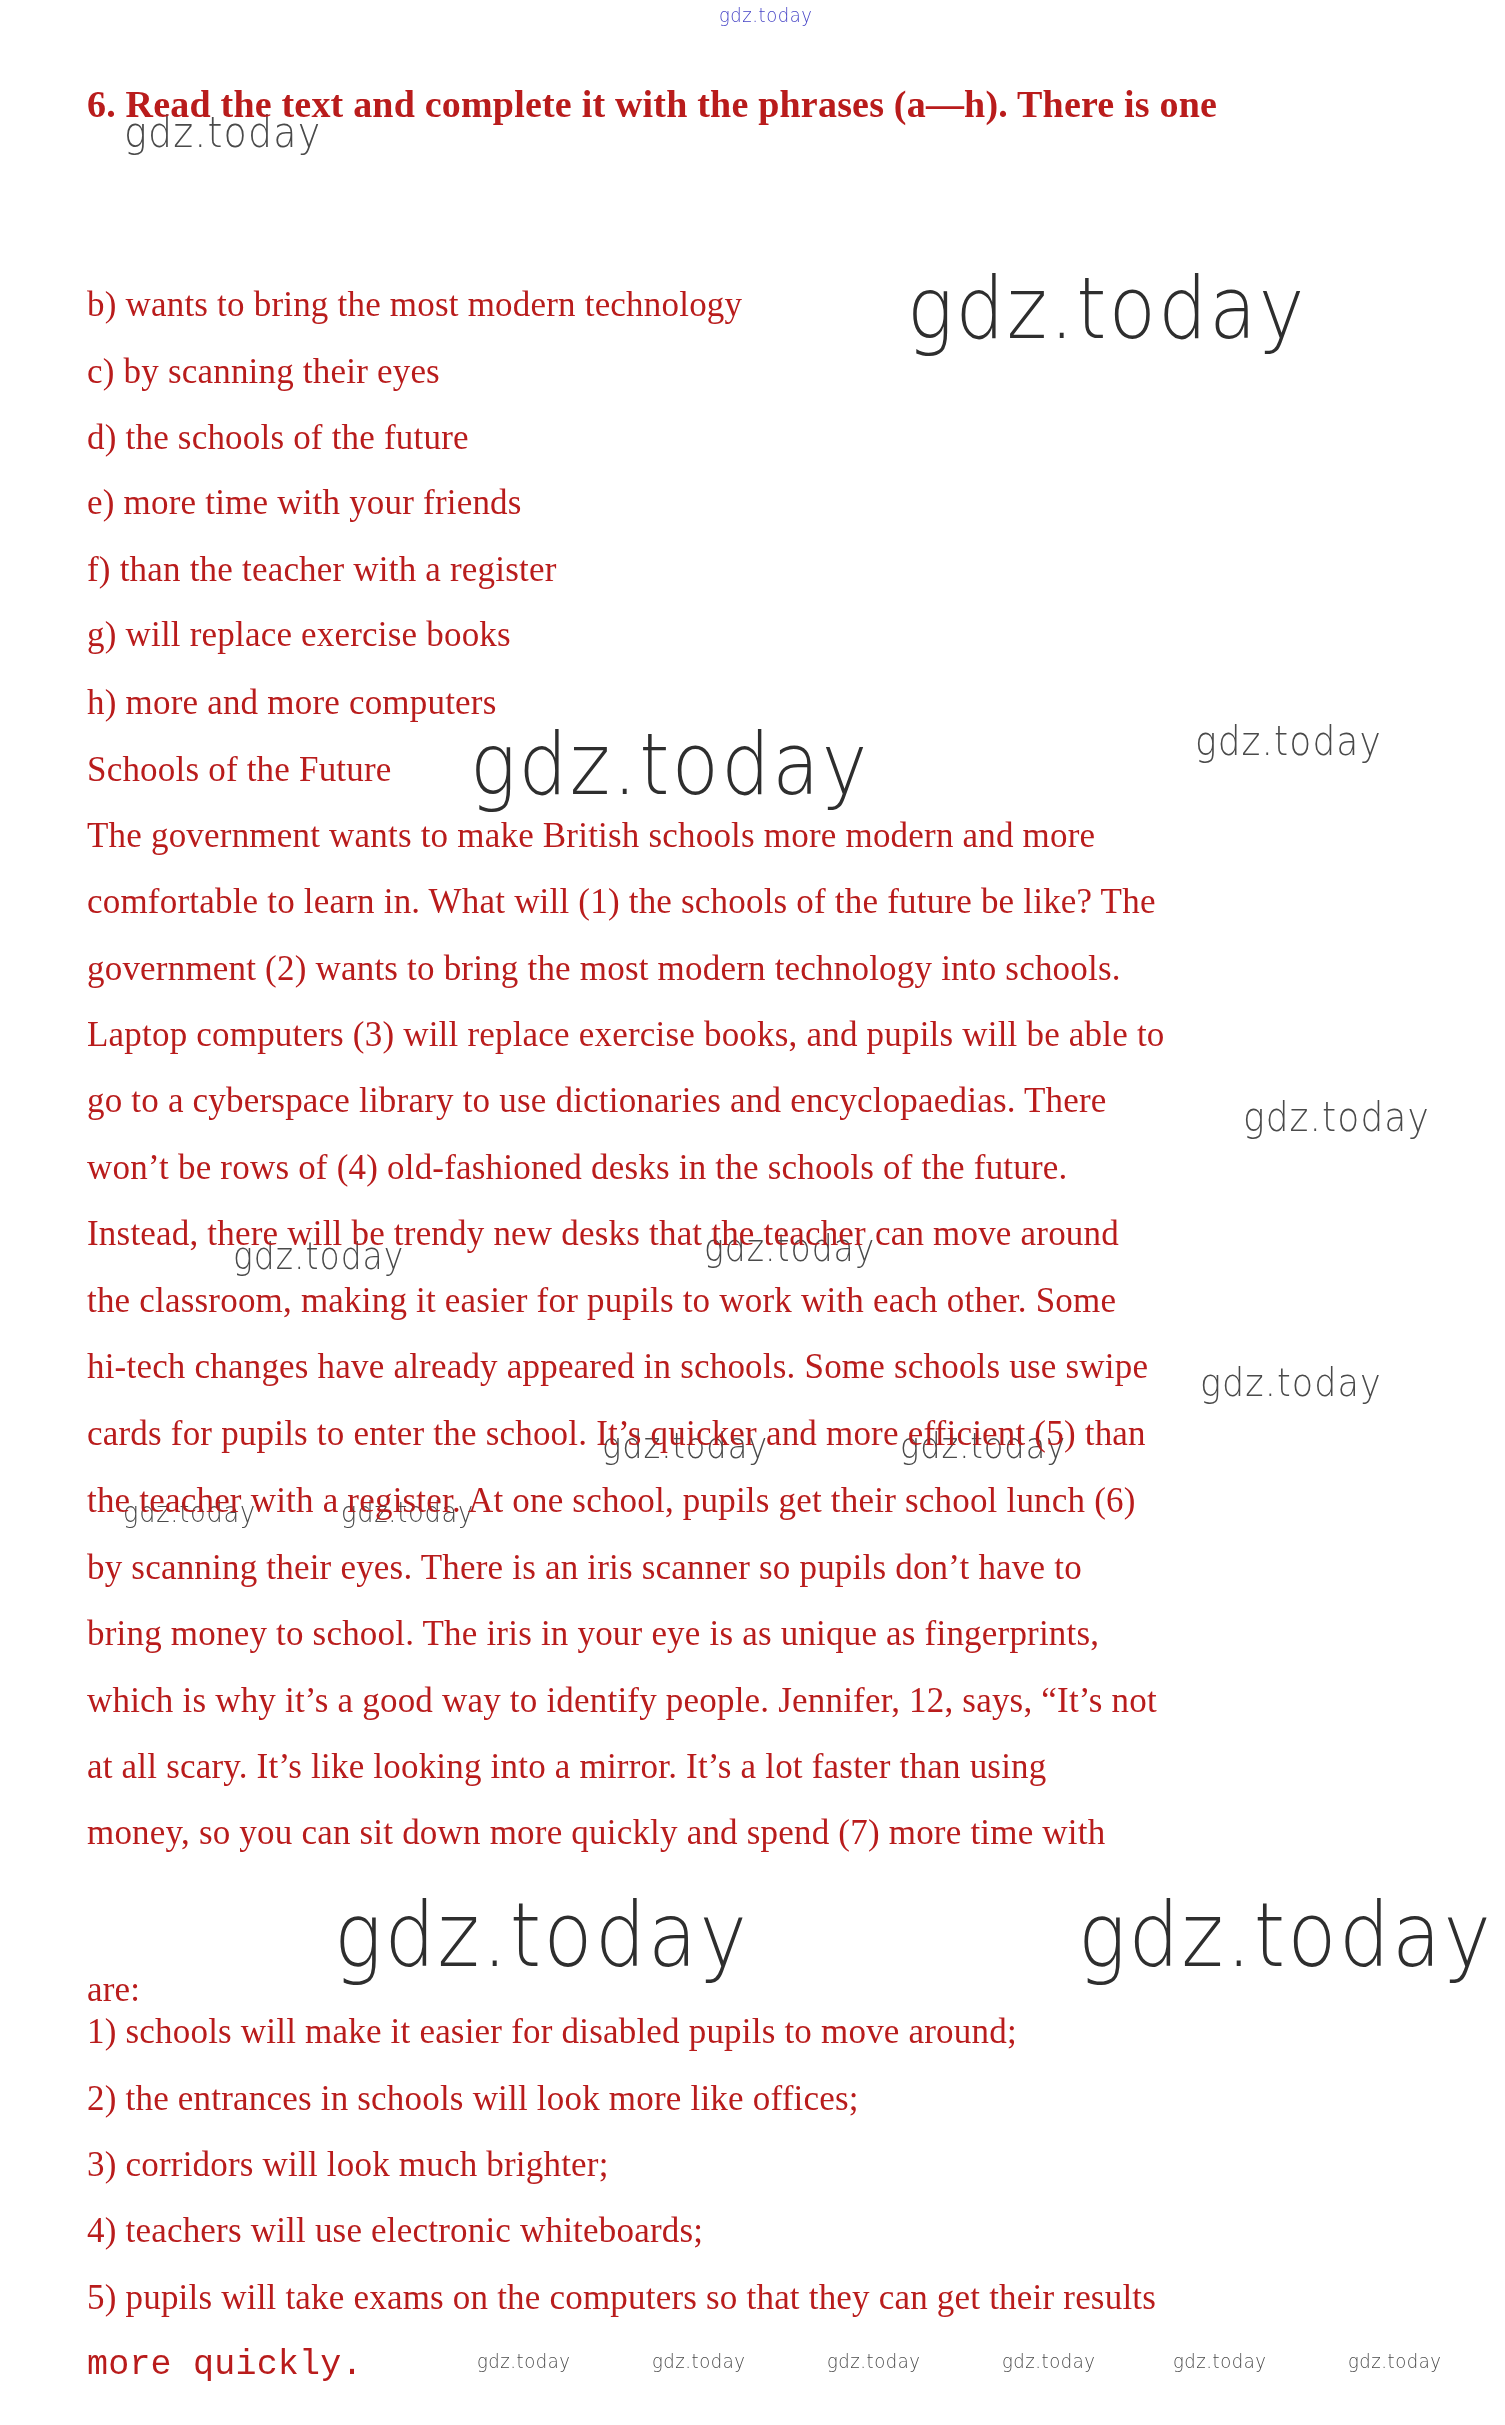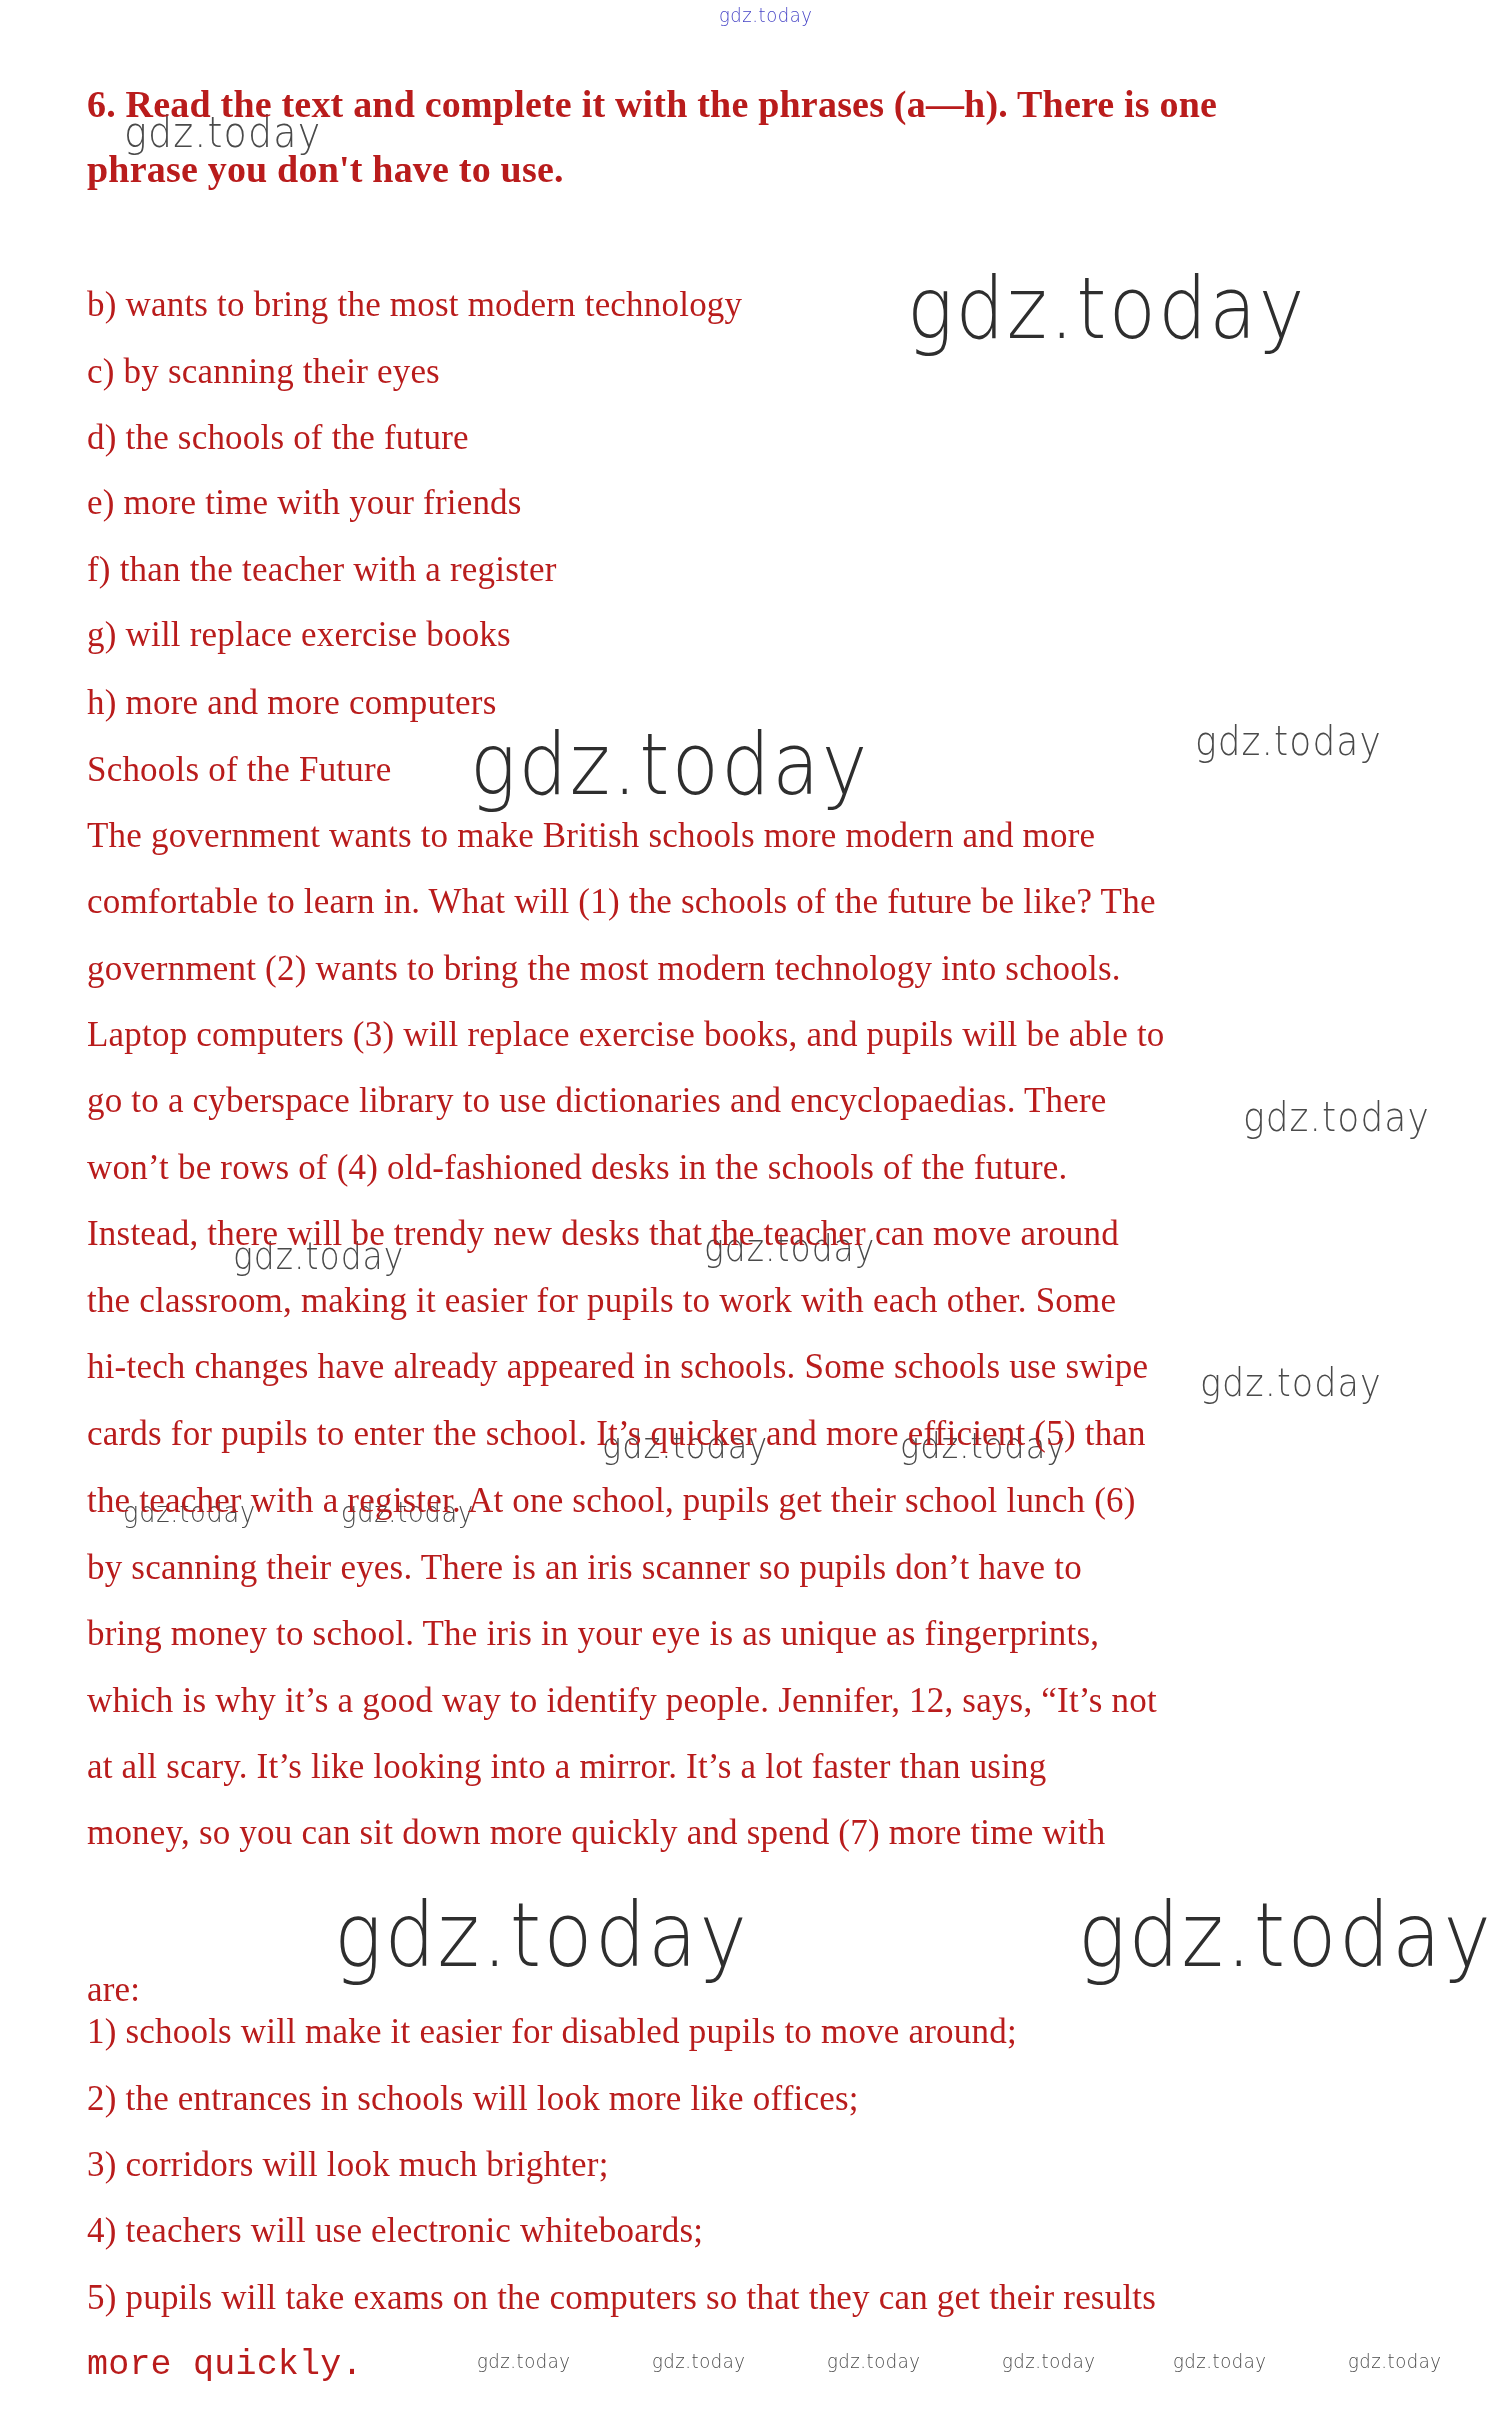--- a/index.html
+++ b/index.html
@@ -59,21 +59,20 @@
   <div class="wm" style="left:334px;top:1891px;font-size:80px;color:#2e2e2e;">gdz.today</div>
   <div class="wm" style="left:1078px;top:1891px;font-size:80px;color:#2e2e2e;">gdz.today</div>
   <div class="wm" style="left:477px;top:2351px;font-size:18px;color:#4a4a4a;">gdz.today</div>
   <div class="wm" style="left:652px;top:2351px;font-size:18px;color:#4a4a4a;">gdz.today</div>
   <div class="wm" style="left:827px;top:2351px;font-size:18px;color:#4a4a4a;">gdz.today</div>
   <div class="wm" style="left:1002px;top:2351px;font-size:18px;color:#4a4a4a;">gdz.today</div>
   <div class="wm" style="left:1173px;top:2351px;font-size:18px;color:#4a4a4a;">gdz.today</div>
   <div class="wm" style="left:1348px;top:2351px;font-size:18px;color:#4a4a4a;">gdz.today</div>
 
   <div class="line title" style="top:83px;">6. Read the text and complete it with the phrases (a—h). There is one</div>
-  <div class="line title" style="top:148px;">phrase you don't have to use.</div>
 
   <div class="line" style="top:284px;"><span>b)</span> <span>wants to bring the most modern technology</span></div>
   <div class="line" style="top:351px;"><span>c)</span> <span>by scanning their eyes</span></div>
   <div class="line" style="top:417px;"><span>d)</span> <span>the schools of the future</span></div>
   <div class="line" style="top:482px;"><span>e)</span> <span>more time with your friends</span></div>
   <div class="line" style="top:549px;"><span>f)</span> <span>than the teacher with a register</span></div>
   <div class="line" style="top:614px;"><span>g)</span> <span>will replace exercise books</span></div>
   <div class="line" style="top:682px;"><span>h)</span> <span>more and more computers</span></div>
 
   <div class="line" style="top:749px;">Schools of the Future</div>

